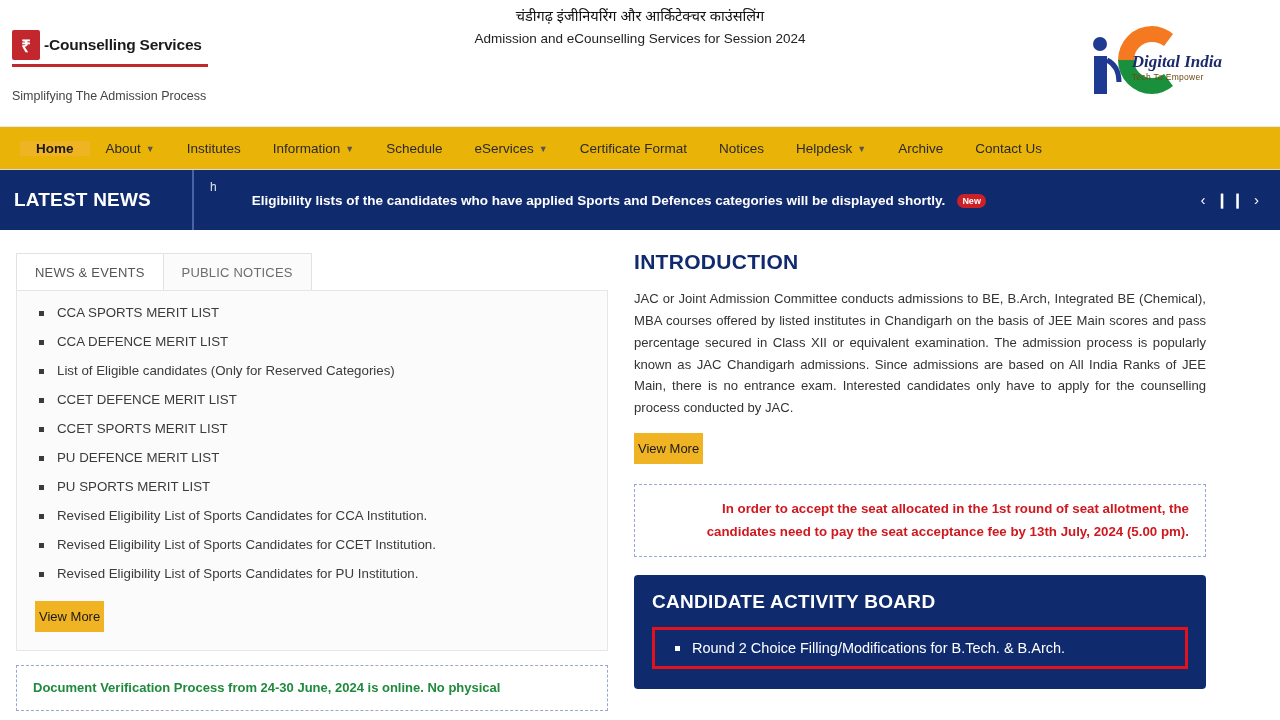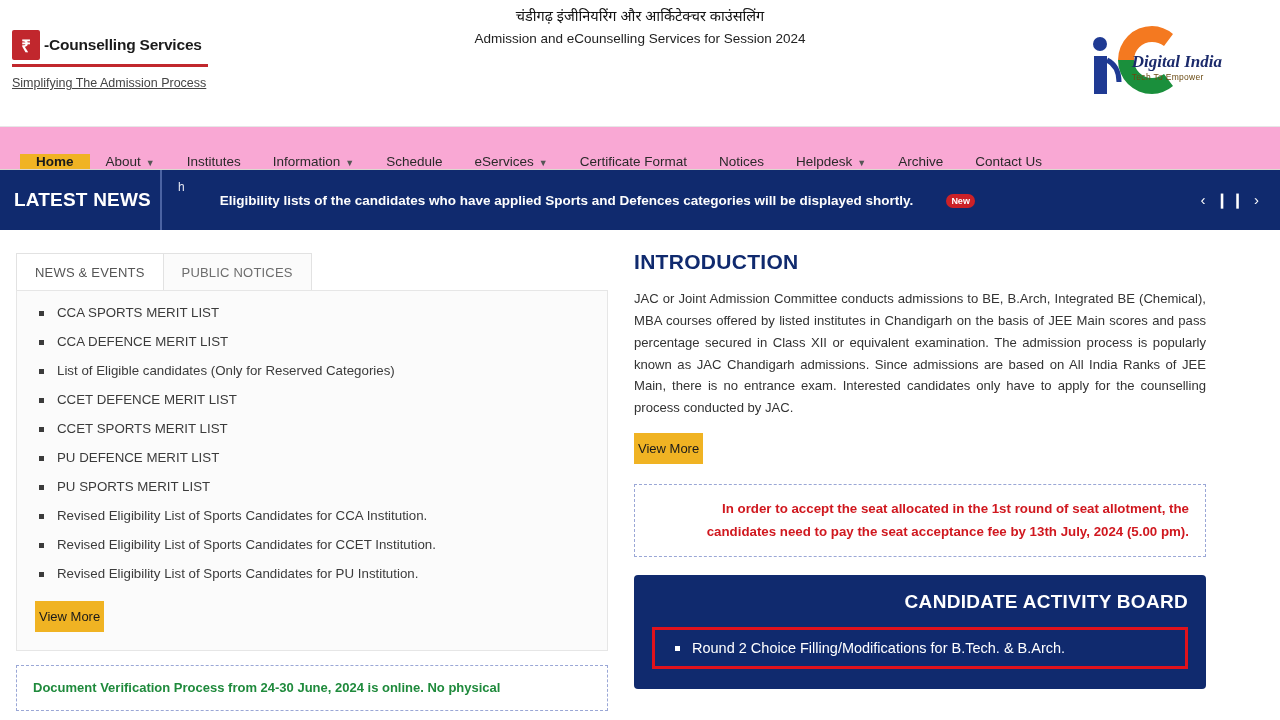--- a/index.html
+++ b/index.html
@@ -40,24 +40,23 @@
     font-weight: bold;
     color: #1b1b1b;
     letter-spacing: -0.2px;
   }
   .logo-underline {
     margin-top: 4px;
     height: 3px; width: 196px;
     background: #c1272d;
   }
   .logo-tag {
-    margin-top: 9px;
+    margin-top: 22px;
     font-size: 12.5px;
     color: #444;
-    text-decoration: underline;
   }
 
   .title-block {
     position: absolute;
     left: 290px; right: 290px; top: 5px;
     text-align: center;
   }
   .title-hindi {
     font-size: 14.5px;
     color: #111;
@@ -95,24 +94,24 @@
   }
   .di-slogan {
     font-size: 8.5px;
     color: #6a4a12;
     letter-spacing: 0.3px;
   }
 
   
   .nav {
     height: 43px;
-    background: #f9a8d4;
+    background: #eab308;
     border-bottom: 1px solid #dcd8d0;
     display: flex;
-    align-items: flex-end;
+    align-items: center;
     padding-left: 20px;
     font-size: 13.5px;
   }
   .nav-item {
     display: flex; align-items: center;
     padding: 0 16px;
     color: #2a2a2a;
     cursor: pointer;
     white-space: nowrap;
   }
@@ -132,21 +131,21 @@
   
   .ticker {
     height: 60px;
     background: #102a6e;
     display: flex;
     align-items: center;
     color: #fff;
     position: relative;
   }
   .ticker-label {
-    width: 160px;
+    width: 192px;
     padding-left: 14px;
     font-size: 19px;
     font-weight: bold;
     letter-spacing: 0.2px;
   }
   .ticker-div {
     width: 2px; height: 60px;
     background: #4b63a3;
   }
   .ticker-h {
@@ -155,21 +154,21 @@
     color: #e5e8f2;
     align-self: flex-start;
     margin-top: 10px;
   }
   .ticker-msg {
     flex: 1;
     padding-left: 35px;
     font-size: 13.5px;
     font-weight: 600;
     color: #fdfdfd;
-    display: flex; align-items: center; gap: 21px;
+    display: flex; align-items: center;
   }
   .badge-new {
     display: inline-block;
     margin-left: 12px;
     background: #cc2127;
     color: #fff;
     font-size: 9px;
     font-weight: bold;
     border-radius: 7px;
     padding: 2px 5px;
@@ -293,21 +292,20 @@
     background: #102a6e;
     padding: 16px 18px 20px 18px;
     border-radius: 4px;
   }
   .cab-title {
     color: #fff;
     font-size: 19px;
     font-weight: bold;
     letter-spacing: 0.3px;
     margin-bottom: 14px;
-    text-align: right;
   }
   .cab-item {
     border: 3px solid #e1121b;
     padding: 10px 14px;
     display: flex;
     align-items: center;
     cursor: pointer;
   }
   .cab-item .sq {
     width: 5px; height: 5px;

